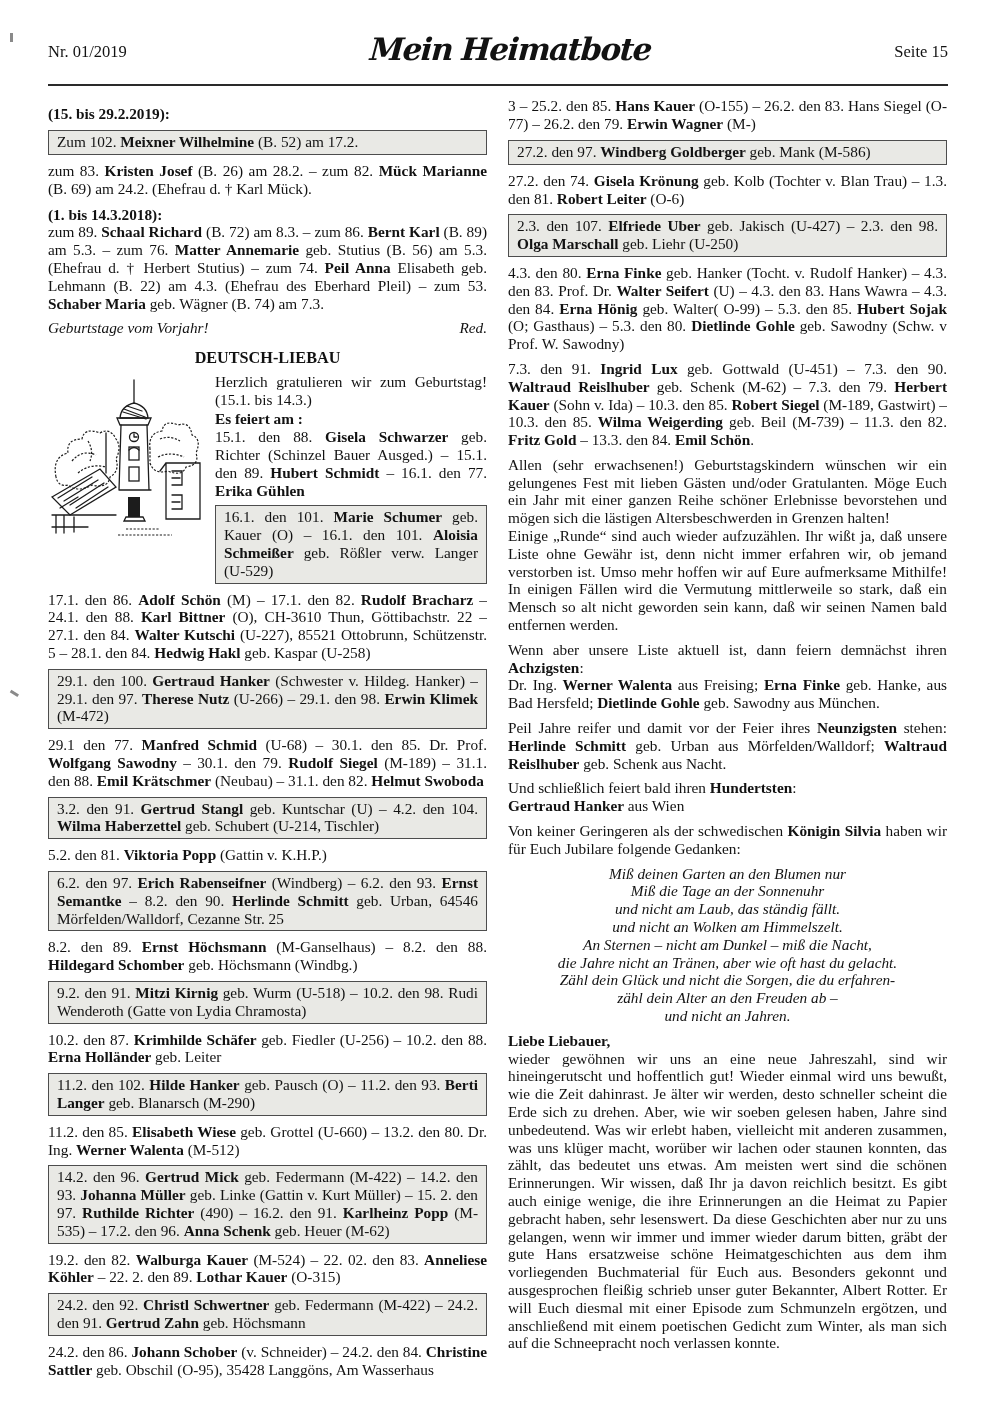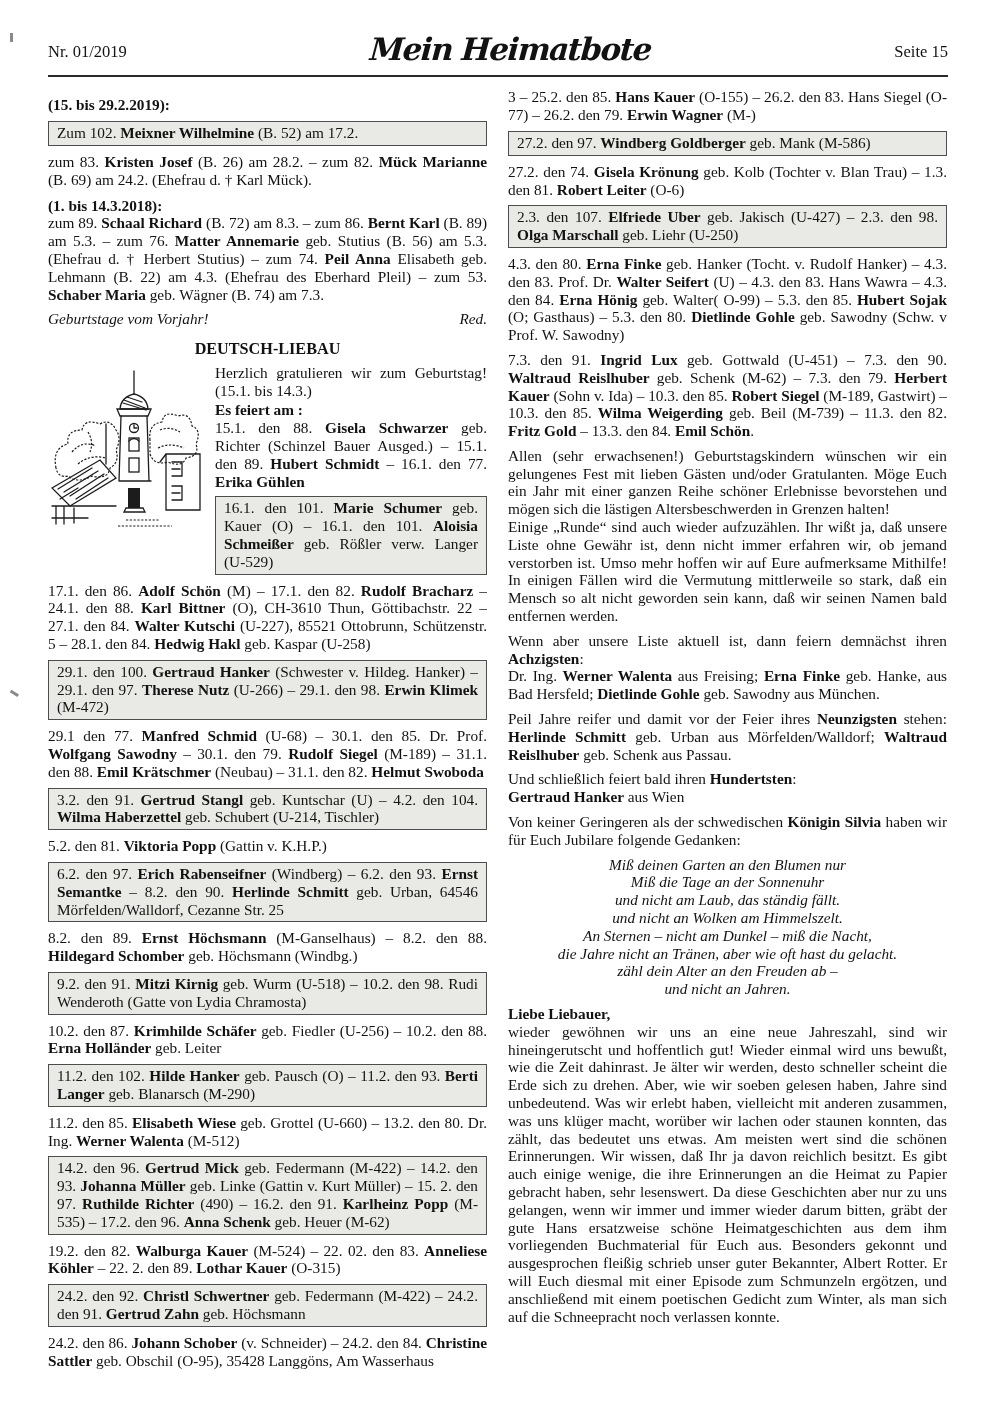--- a/index.html
+++ b/index.html
@@ -4,21 +4,21 @@
 <style>
   html,body{margin:0;padding:0;}
   body{
     width:1000px;height:1412px;overflow:hidden;background:#ffffff;
     font-family:"Liberation Serif", serif;color:#121212;
     -webkit-font-smoothing:antialiased;
   }
   .page{position:relative;padding:36px 52px 0 48px;}
   
   .header{display:flex;justify-content:space-between;align-items:flex-end;
-    border-bottom:2.5px solid #2a2a2a;padding-bottom:13px;}
+    border-bottom:2.5px solid #2a2a2a;padding-bottom:22px;}
   .issue,.pageno{font-size:16.5px;line-height:1;padding-bottom:2px;}
   .masthead{
     font-family:"DejaVu Serif", serif;font-weight:bold;font-style:italic;
     font-size:31px;line-height:.85;letter-spacing:-1.5px;transform:skewX(-4deg);
     white-space:nowrap;
   }
   
   .columns{display:flex;gap:21px;margin-top:11px;}
   .col{width:439px;font-size:15.3px;line-height:17.8px;text-align:justify;}
   .para{margin:7px 0;}
@@ -137,29 +137,30 @@
       </div>
     <div class="col">
         <div class="para tight"><span>3 – 25.2. den 85. </span><span class="b">Hans Kauer</span><span> (O-155) – 26.2. den 83. Hans Siegel (O-77) – 26.2. den 79. </span><span class="b">Erwin Wagner</span><span> (M-)</span></div>
         <div class="boxed"><span>27.2. den 97. </span><span class="b">Windberg Goldberger</span><span> geb. Mank (M-586)</span></div>
         <div class="para"><span>27.2. den 74. </span><span class="b">Gisela Krönung</span><span> geb. Kolb (Tochter v. Blan Trau) – 1.3. den 81. </span><span class="b">Robert Leiter</span><span> (O-6)</span></div>
         <div class="boxed"><span>2.3. den 107. </span><span class="b">Elfriede Uber</span><span> geb. Jakisch (U-427) – 2.3. den 98. </span><span class="b">Olga Marschall</span><span> geb. Liehr (U-250)</span></div>
         <div class="para"><span>4.3. den 80. </span><span class="b">Erna Finke</span><span> geb. Hanker (Tocht. v. Rudolf Hanker) – 4.3. den 83. Prof. Dr. </span><span class="b">Walter Seifert</span><span> (U) – 4.3. den 83. Hans Wawra – 4.3. den 84. </span><span class="b">Erna Hönig</span><span> geb. Walter( O-99) – 5.3. den 85. </span><span class="b">Hubert Sojak</span><span> (O; Gasthaus) – 5.3. den 80. </span><span class="b">Dietlinde Gohle</span><span> geb. Sawodny (Schw. v Prof. W. Sawodny)</span></div>
         <div class="para tight"><span>7.3. den 91. </span><span class="b">Ingrid Lux</span><span> geb. Gottwald (U-451) – 7.3. den 90. </span><span class="b">Waltraud Reislhuber</span><span> geb. Schenk (M-62) – 7.3. den 79. </span><span class="b">Herbert Kauer</span><span> (Sohn v. Ida) – 10.3. den 85. </span><span class="b">Robert Siegel</span><span> (M-189, Gastwirt) – 10.3. den 85. </span><span class="b">Wilma Weigerding</span><span> geb. Beil (M-739) – 11.3. den 82. </span><span class="b">Fritz Gold</span><span> – 13.3. den 84. </span><span class="b">Emil Schön</span><span>.</span></div>
         <div class="para"><span>Allen (sehr erwachsenen!) Geburtstagskindern wünschen wir ein gelungenes Fest mit lieben Gästen und/oder Gratulanten. Möge Euch ein Jahr mit einer ganzen Reihe schöner Erlebnisse bevorstehen und mögen sich die lästigen Altersbeschwerden in Grenzen halten!</span><br><span>Einige „Runde“ sind auch wieder aufzuzählen. Ihr wißt ja, daß unsere Liste ohne Gewähr ist, denn nicht immer erfahren wir, ob jemand verstorben ist. Umso mehr hoffen wir auf Eure aufmerksame Mithilfe! In einigen Fällen wird die Vermutung mittlerweile so stark, daß ein Mensch so alt nicht geworden sein kann, daß wir seinen Namen bald entfernen werden.</span></div>
         <div class="para"><span>Wenn aber unsere Liste aktuell ist, dann feiern demnächst ihren </span><span class="b">Achzigsten</span><span>:</span><br><span>Dr. Ing. </span><span class="b">Werner Walenta</span><span> aus Freising; </span><span class="b">Erna Finke</span><span> geb. Hanke, aus Bad Hersfeld; </span><span class="b">Dietlinde Gohle</span><span> geb. Sawodny aus München.</span></div>
-        <div class="para"><span>Peil Jahre reifer und damit vor der Feier ihres </span><span class="b">Neunzigsten</span><span> stehen: </span><span class="b">Herlinde Schmitt</span><span> geb. Urban aus Mörfelden/Walldorf; </span><span class="b">Waltraud Reislhuber</span><span> geb. Schenk aus Passau.</span></div>
+        <div class="para"><span>Peil Jahre reifer und damit vor der Feier ihres </span><span class="b">Neunzigsten</span><span> stehen: </span><span class="b">Herlinde Schmitt</span><span> geb. Urban aus Mörfelden/Walldorf; </span><span class="b">Waltraud Reislhuber</span><span> geb. Schenk aus Nacht.</span></div>
         <div class="para"><span>Und schließlich feiert bald ihren </span><span class="b">Hundertsten</span><span>:</span><br><span class="b">Gertraud Hanker</span><span> aus Wien</span></div>
         <div class="para"><span>Von keiner Geringeren als der schwedischen </span><span class="b">Königin Silvia</span><span> haben wir für Euch Jubilare folgende Gedanken:</span></div>
         <div class="poem">
           <div class="poem-line">Miß deinen Garten an den Blumen nur</div>
           <div class="poem-line">Miß die Tage an der Sonnenuhr</div>
           <div class="poem-line">und nicht am Laub, das ständig fällt.</div>
           <div class="poem-line">und nicht an Wolken am Himmelszelt.</div>
           <div class="poem-line">An Sternen – nicht am Dunkel – miß die Nacht,</div>
           <div class="poem-line">die Jahre nicht an Tränen, aber wie oft hast du gelacht.</div>
+          <div class="poem-line">Zähl dein Glück und nicht die Sorgen, die du erfahren-</div>
           <div class="poem-line">zähl dein Alter an den Freuden ab –</div>
           <div class="poem-line">und nicht an Jahren.</div>
         </div>
         <div class="para"><span class="b">Liebe Liebauer,</span><br><span>wieder gewöhnen wir uns an eine neue Jahreszahl, sind wir hineingerutscht und hoffentlich gut! Wieder einmal wird uns bewußt, wie die Zeit dahinrast. Je älter wir werden, desto schneller scheint die Erde sich zu drehen. Aber, wie wir soeben gelesen haben, Jahre sind unbedeutend. Was wir erlebt haben, vielleicht mit anderen zusammen, was uns klüger macht, worüber wir lachen oder staunen konnten, das zählt, das bedeutet uns etwas. Am meisten wert sind die schönen Erinnerungen. Wir wissen, daß Ihr ja davon reichlich besitzt. Es gibt auch einige wenige, die ihre Erinnerungen an die Heimat zu Papier gebracht haben, sehr lesenswert. Da diese Geschichten aber nur zu uns gelangen, wenn wir immer und immer wieder darum bitten, gräbt der gute Hans ersatzweise schöne Heimatgeschichten aus dem ihm vorliegenden Buchmaterial für Euch aus. Besonders gekonnt und ausgesprochen fleißig schrieb unser guter Bekannter, Albert Rotter. Er will Euch diesmal mit einer Episode zum Schmunzeln ergötzen, und anschließend mit einem poetischen Gedicht zum Winter, als man sich auf die Schneepracht noch verlassen konnte.</span></div>
       </div>
   </div>
 </div>
 
 </body></html>

